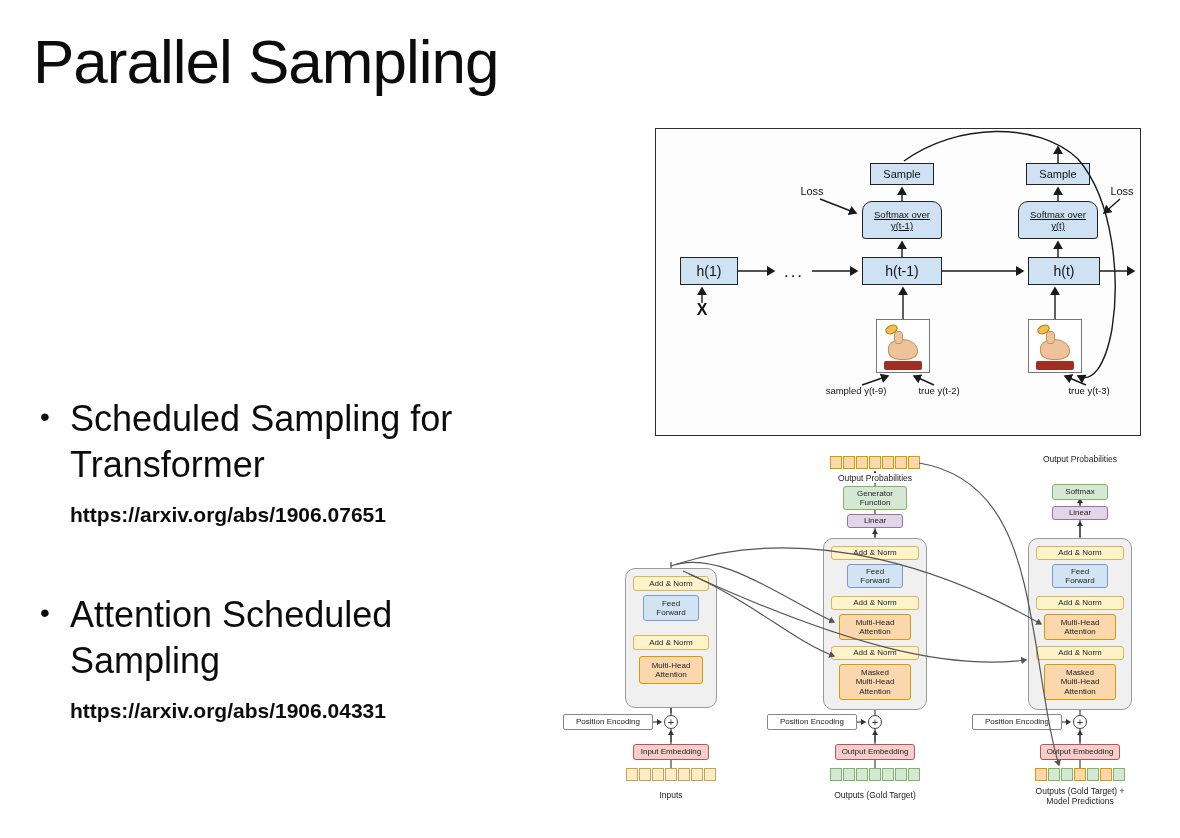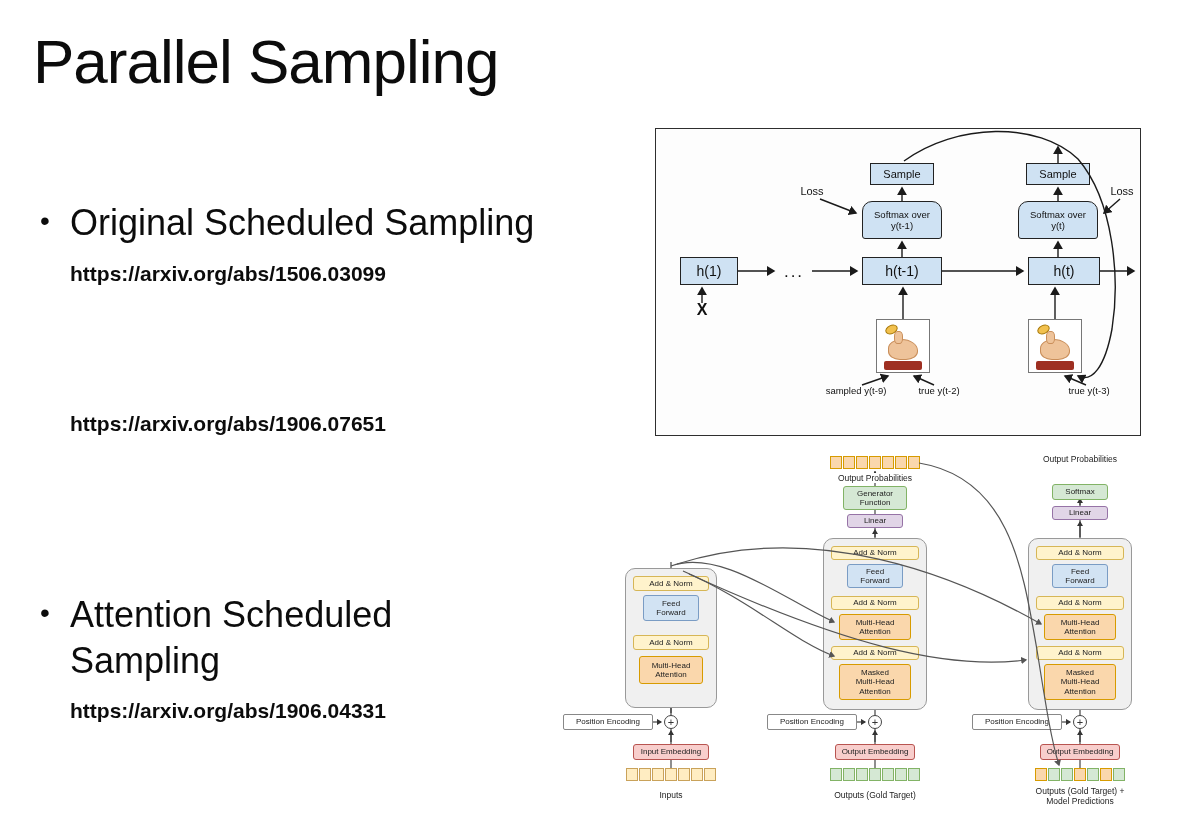--- a/index.html
+++ b/index.html
@@ -19,21 +19,21 @@
     position: relative; padding-left: 32px;
     font-size: 36px; line-height: 1.27; font-weight: 400; color: #0c0c0c;
   }
   .bullet-head::before {
     content: "\2022"; position: absolute; left: 2px; top: 3px; font-size: 28px;
   }
   .bullet-url {
     padding-left: 32px; margin-top: 16px;
     font-size: 21px; font-weight: 700; color: #0c0c0c;
   }
-  .pre { white-space: pre-line; }
+  .pre { white-space: pre-line; text-decoration: underline; }
   svg.layer { position: absolute; left: 0; top: 0; pointer-events: none; }
   
   .rnn {
     position: absolute; left: 655px; top: 128px; width: 486px; height: 308px;
     border: 1.5px solid #2e2e2e; background: #fdfdfd;
   }
   .rnode {
     position: absolute; background: #cfe2f3; border: 1.2px solid #222;
     display: flex; align-items: center; justify-content: center;
     font-size: 14px; color: #111; text-align: center;
@@ -78,25 +78,22 @@
   .c-orange { background:#fad7ac; border-color:#d79b00; }
   .c-green  { background:#d5e8d4; border-color:#82b366; }
 </style>
 </head>
 <body>
 
 <div class="page">
 
   <h1 class="title">Parallel Sampling</h1>
 
-  <div class="bullet" style="top:200px">
-    <div class="bullet-head">Original Scheduled Sampling</div>
-    <div class="bullet-url">https://arxiv.org/abs/1506.03099</div>
-  </div>
   <div class="bullet" style="top:396px">
+    <div class="bullet-head">Scheduled Sampling for Transformer</div>
     <div class="bullet-url">https://arxiv.org/abs/1906.07651</div>
   </div>
   <div class="bullet" style="top:592px">
     <div class="bullet-head">Attention Scheduled Sampling</div>
     <div class="bullet-url">https://arxiv.org/abs/1906.04331</div>
   </div>
 
   <div class="rnn">
 
     <div class="rnode" style="left:24px;top:128px;width:58px;height:28px">h(1)</div>

